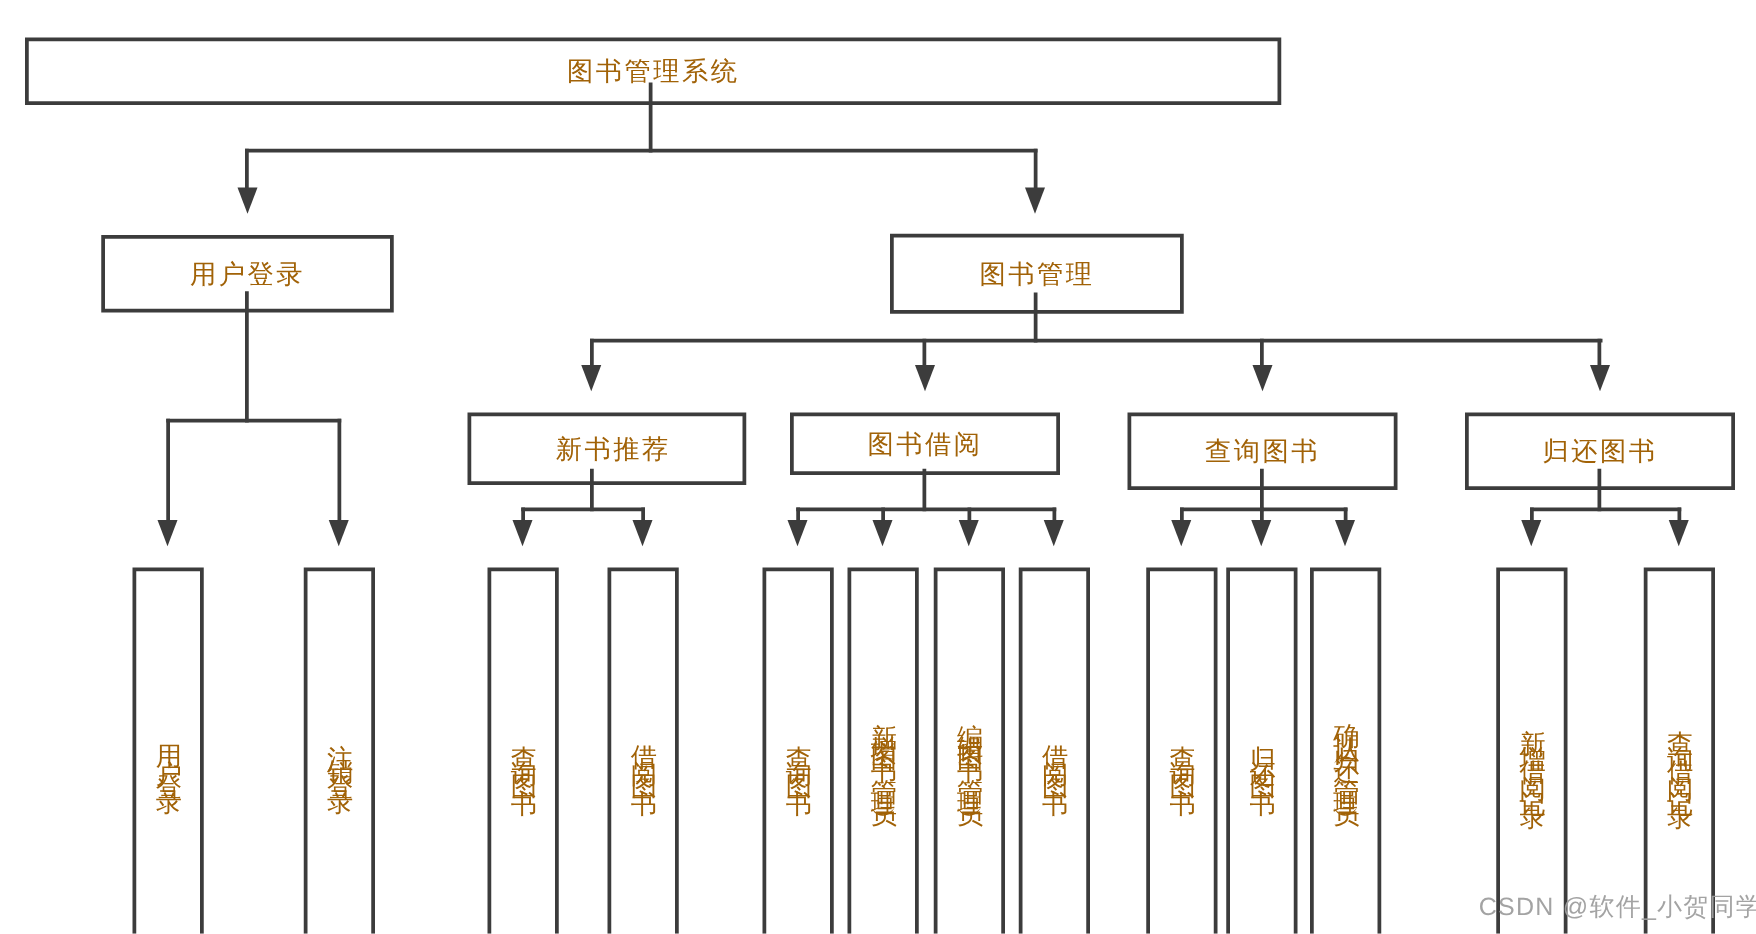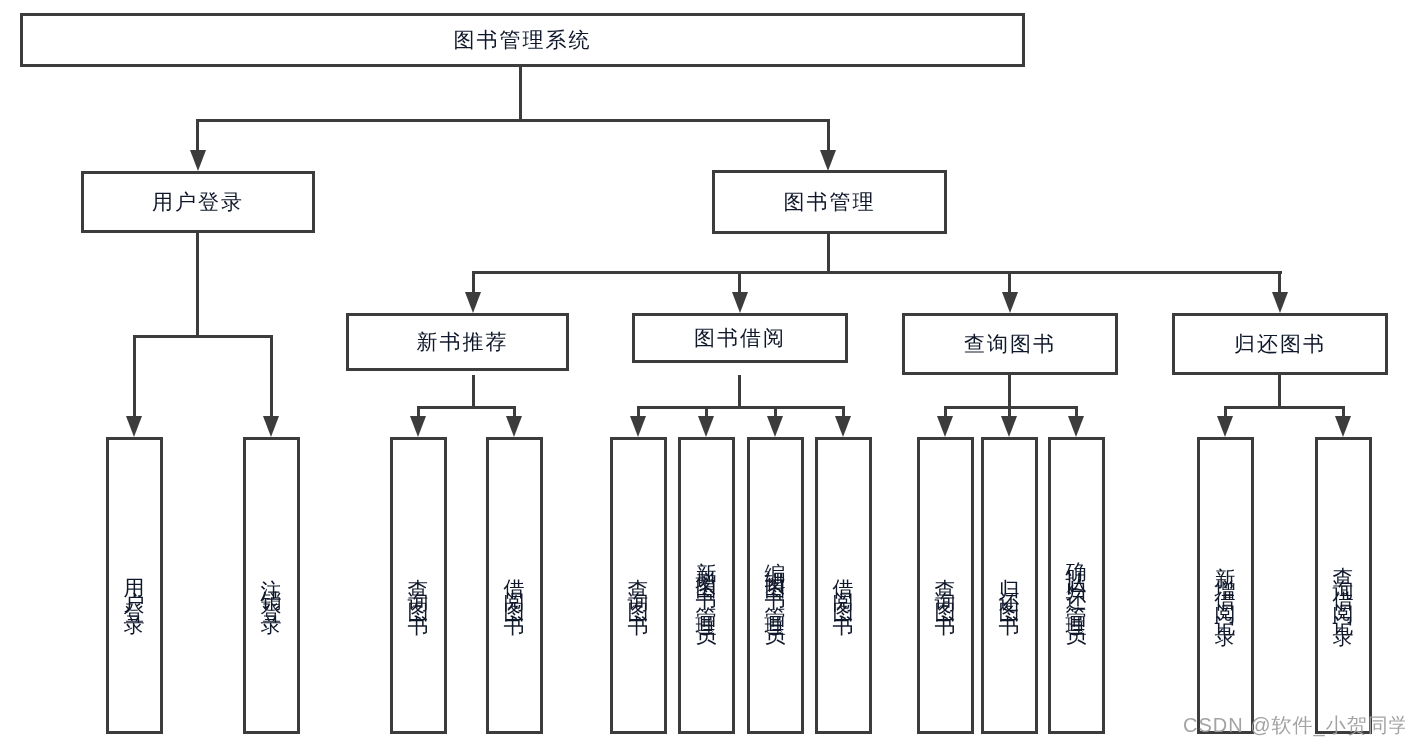--- a/index.html
+++ b/index.html
@@ -16,21 +16,22 @@
     overflow: hidden;
   }
   .box {
     position: absolute;
     box-sizing: border-box;
     border: 3px solid #3c3c3c;
     background: #ffffff;
     display: flex;
     align-items: center;
     justify-content: center;
-    color: #0f172a;
+    color: #a16207;
+    margin-top: 17px;
   }
   .h-label {
     font-size: 21px;
     letter-spacing: 2px;
     white-space: nowrap;
   }
   .leaf .v-label {
     writing-mode: vertical-rl;
     text-orientation: mixed;
     font-size: 21px;
@@ -101,21 +102,21 @@
   <div class="hline" style="left:472px; top:271px; width:810px;"></div>
   <div class="vline" style="left:472px; top:271px; height:23px;"></div>
   <div class="arrowhead" style="left:465px; top:292px;"></div>
   <div class="vline" style="left:738px; top:271px; height:23px;"></div>
   <div class="arrowhead" style="left:732px; top:292px;"></div>
   <div class="vline" style="left:1008px; top:271px; height:23px;"></div>
   <div class="arrowhead" style="left:1002px; top:292px;"></div>
   <div class="vline" style="left:1278px; top:271px; height:23px;"></div>
   <div class="arrowhead" style="left:1272px; top:292px;"></div>
 
-  <div class="box" style="left:346px; top:313px; width:223px; height:58px;padding-left:10px;">
+  <div class="box" style="left:374px; top:313px; width:223px; height:58px;padding-left:10px;">
     <span class="h-label">新书推荐</span>
   </div>
   <div class="box" style="left:632px; top:313px; width:216px; height:50px;">
     <span class="h-label">图书借阅</span>
   </div>
   <div class="box" style="left:902px; top:313px; width:216px; height:62px;">
     <span class="h-label">查询图书</span>
   </div>
   <div class="box" style="left:1172px; top:313px; width:216px; height:62px;">
     <span class="h-label">归还图书</span>

